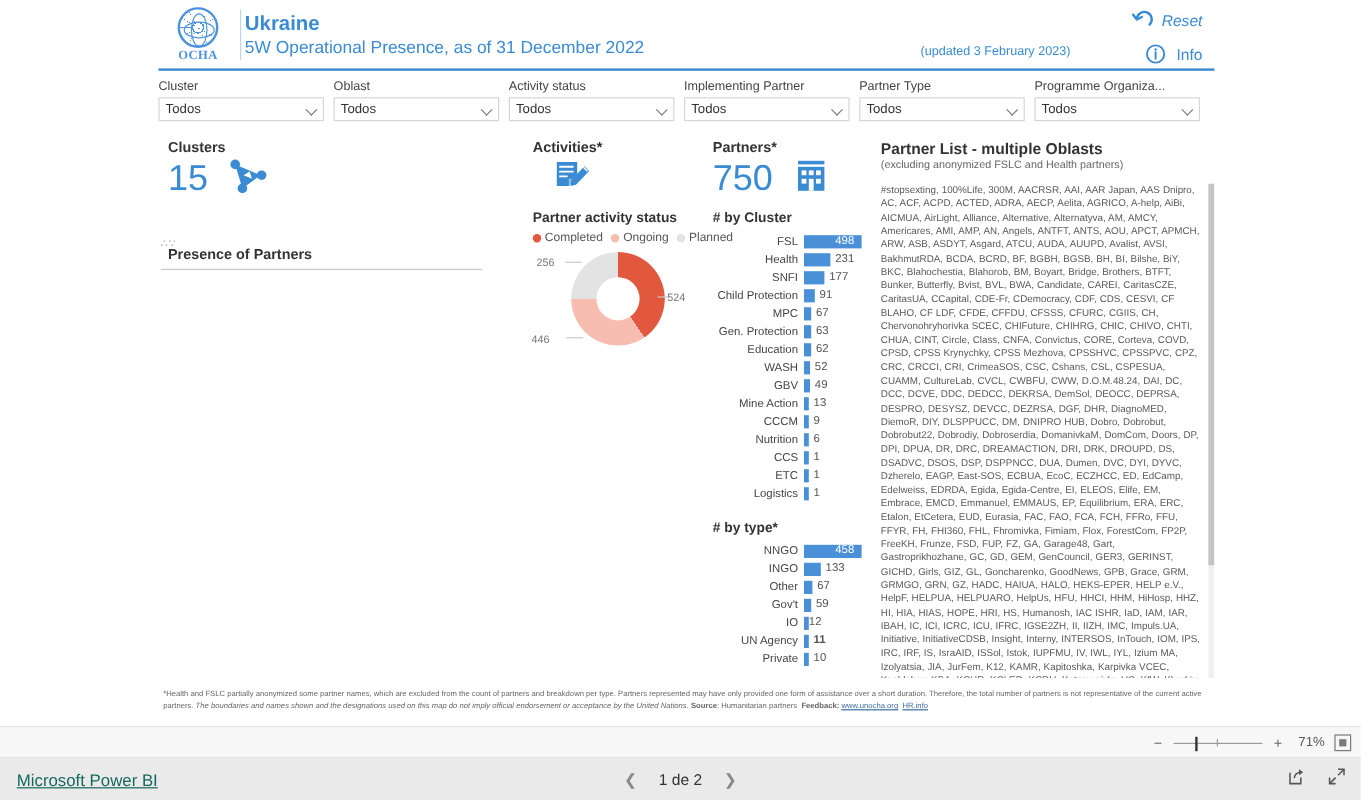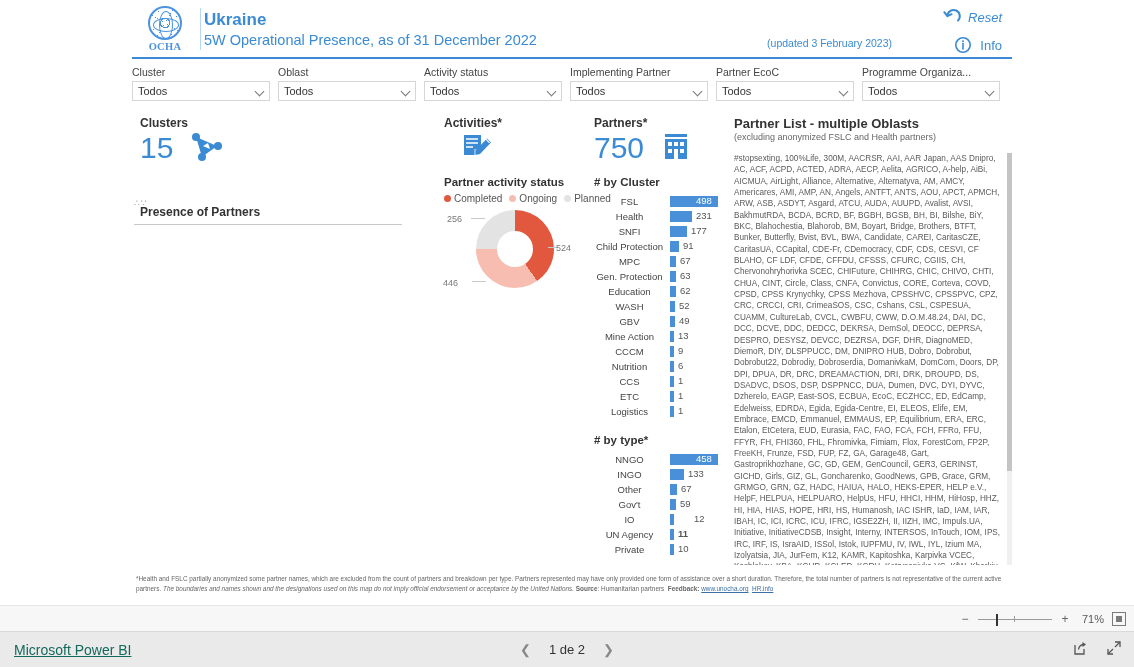--- a/index.html
+++ b/index.html
@@ -186,21 +186,21 @@
   .dlab.planned   { left: 3px;   top: 7px;  }
   .dlead { position: absolute; background: #c8c8c8; height: 1px; }
 
   
   .barchart { position: absolute; }
   .barchart .bctitle {
     font-size: 11.5px; font-weight: 700; color: #333; margin-bottom: 6px;
   }
   .brow { display: flex; align-items: center; height: 14px; margin-bottom: 1px; }
   .brow .bcat {
-    width: 76px; text-align: center; padding-right: 5px;
+    width: 76px; text-align: right; padding-right: 5px;
     font-size: 9.5px; color: #444;
     white-space: nowrap; overflow: hidden;
   }
   .brow .bbarzone { position: relative; flex: 1; height: 11px; }
   .brow .bbar {
     position: absolute; left: 0; top: 0;
     height: 11px; background: #4a90d9;
   }
   .brow .bval {
     position: absolute; top: -1px;
@@ -377,21 +377,21 @@
         </div>
       </div>
       <div class="slicer">
         <div class="slabel">Implementing Partner</div>
         <div class="sbox">
           <span class="sval">Todos</span>
           <span class="chev"></span>
         </div>
       </div>
       <div class="slicer">
-        <div class="slabel">Partner EcoC</div>
+        <div class="slabel">Partner Type</div>
         <div class="sbox">
           <span class="sval">Todos</span>
           <span class="chev"></span>
         </div>
       </div>
       <div class="slicer">
         <div class="slabel">Programme Organiza...</div>
         <div class="sbox">
           <span class="sval">Todos</span>
           <span class="chev"></span>
@@ -624,21 +624,21 @@
             <span class="bcat">Gov't</span>
             <span class="bbarzone">
               <span class="bbar" style="width: 6px; background: rgb(74, 144, 217);"></span>
               <span class="bval" style="left: 10px;">59</span>
             </span>
           </div>
           <div class="brow">
             <span class="bcat">IO</span>
             <span class="bbarzone">
               <span class="bbar" style="width: 4px; background: rgb(74, 144, 217);"></span>
-              <span class="bval" style="left: 24px;">12</span>
+              <span class="bval" style="left: 4px;">12</span>
             </span>
           </div>
           <div class="brow">
             <span class="bcat">UN Agency</span>
             <span class="bbarzone">
               <span class="bbar" style="width: 4px; background: rgb(74, 144, 217);"></span>
               <span class="bval" style="left: 8px; font-weight: bold;">11</span>
             </span>
           </div>
           <div class="brow">

